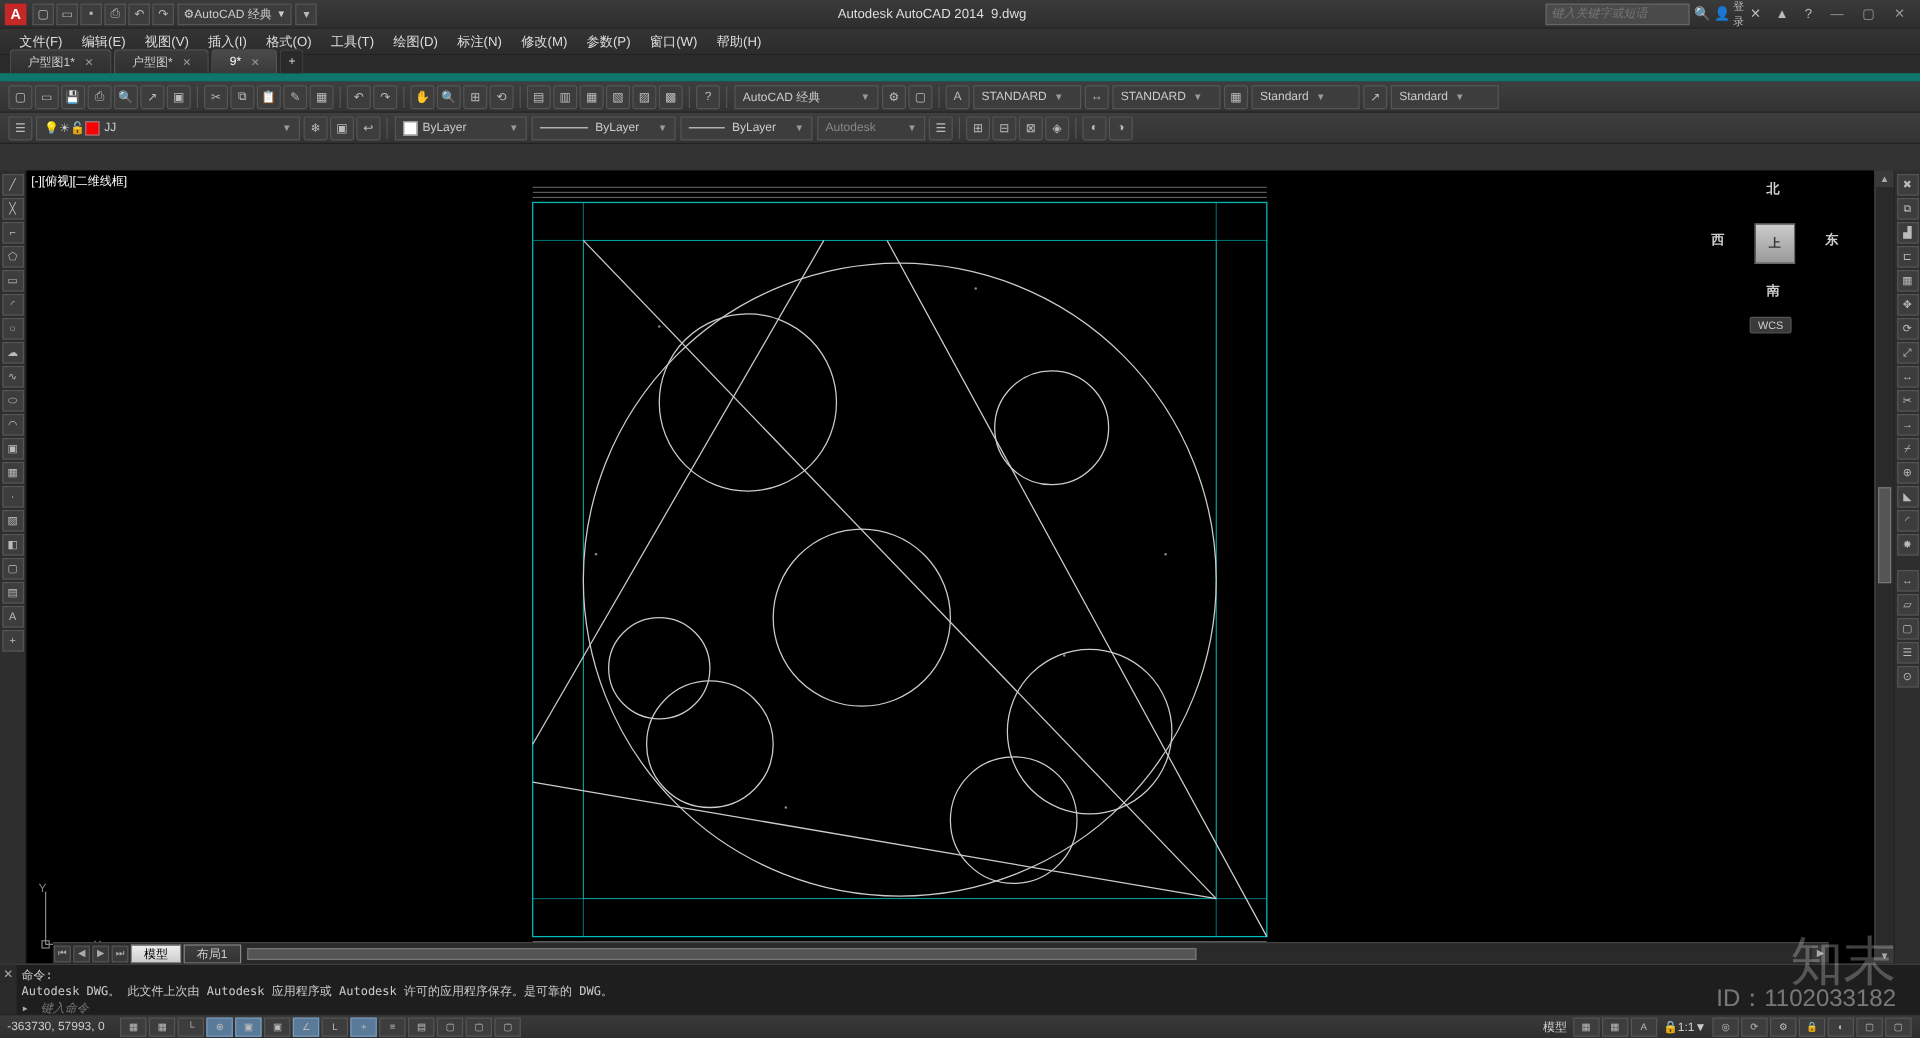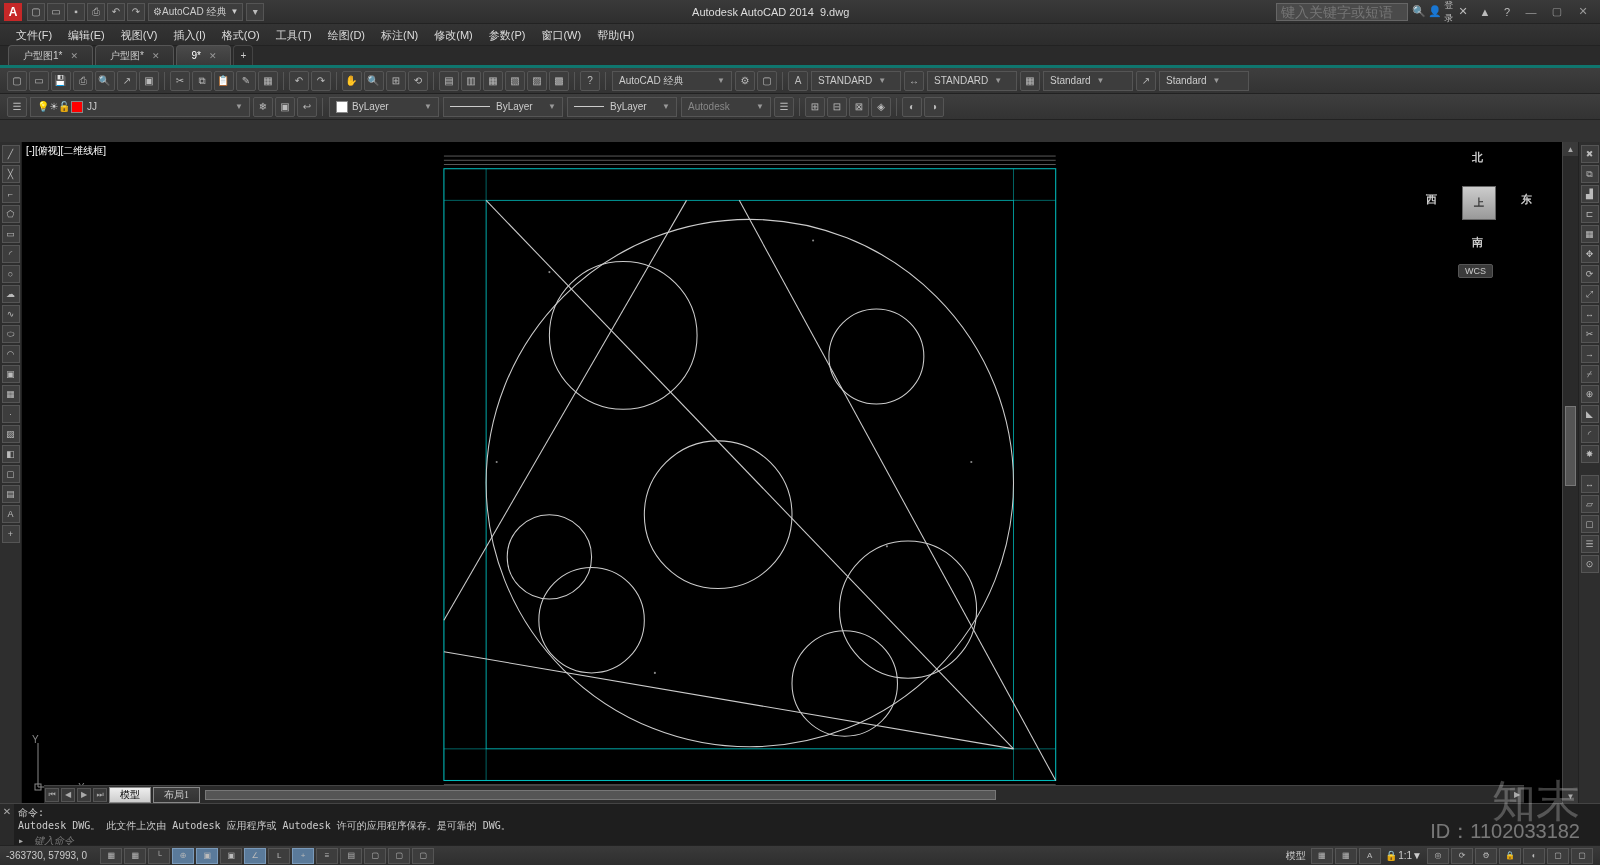--- a/index.html
+++ b/index.html
@@ -5,30 +5,30 @@
 * { margin:0; padding:0; box-sizing:border-box; }
 body { font-family: "Microsoft YaHei", Tahoma, sans-serif; font-size:11px; background:#333333; color:#e0e0e0; width:1600px; height:865px; overflow:hidden; position:relative; }
 
 
 .titlebar { height:24px; background:linear-gradient(#3a3a3a,#2e2e2e); display:flex; align-items:center; padding:0 4px; border-bottom:1px solid #222; }
 .titlebar .app-icon { width:18px; height:18px; background:#c62828; margin-right:4px; display:flex; align-items:center; justify-content:center; font-weight:bold; color:#fff; font-size:12px; }
 .titlebar .qa-btn { width:18px; height:18px; margin:0 1px; background:#3d3d3d; border:1px solid #555; display:flex; align-items:center; justify-content:center; font-size:10px; color:#bbb; cursor:pointer; }
 .titlebar .ws-dd { height:18px; background:#3d3d3d; border:1px solid #555; display:flex; align-items:center; padding:0 4px; margin:0 2px; font-size:10px; color:#ccc; cursor:pointer; }
 .titlebar .ws-dd .caret { margin-left:4px; font-size:8px; }
 .titlebar .title-text { flex:1; text-align:center; font-size:11px; color:#ddd; }
-.titlebar .search-box { width:132px; height:18px; background:#4a4a4a; border:1px solid #666; color:#999; font-size:14px; padding:0 4px; }
+.titlebar .search-box { width:120px; height:18px; background:#4a4a4a; border:1px solid #666; color:#999; font-size:10px; padding:0 4px; font-style:italic; }
 .titlebar .right-btn { width:20px; height:18px; margin:0 1px; display:flex; align-items:center; justify-content:center; font-size:11px; color:#bbb; cursor:pointer; }
 .titlebar .win-btn { width:26px; height:18px; display:flex; align-items:center; justify-content:center; font-size:11px; color:#999; cursor:pointer; }
 
 
 .menubar { height:22px; background:linear-gradient(#343434,#2c2c2c); display:flex; align-items:center; padding:0 8px; border-bottom:1px solid #222; }
 .menubar .menu-item { padding:0 8px; font-size:11px; color:#ddd; cursor:pointer; height:22px; line-height:22px; }
 
 
-.doctabs { height:22px; background:#2a2a2a; display:flex; align-items:flex-end; padding:0 8px; border-bottom:3px solid #0f766e; }
+.doctabs { height:22px; background:#2a2a2a; display:flex; align-items:flex-end; padding:0 8px; border-bottom:7px solid #0f766e; }
 .doctabs .tab { height:20px; padding:0 14px; background:linear-gradient(#3a3a3a,#303030); border:1px solid #555; border-bottom:none; margin-right:2px; font-size:10px; color:#ccc; display:flex; align-items:center; border-radius:4px 4px 0 0; cursor:pointer; position:relative; }
 .doctabs .tab.active { background:linear-gradient(#4a4a4a,#3a3a3a); color:#fff; }
 .doctabs .tab .close-x { margin-left:8px; font-size:9px; color:#999; }
 
 
 .toolbar-row { height:26px; background:linear-gradient(#3e3e3e,#333333); display:flex; align-items:center; padding:0 6px; border-bottom:1px solid #222; }
 .tb-btn { width:20px; height:20px; margin:0 1px; background:#3d3d3d; border:1px solid #555; display:flex; align-items:center; justify-content:center; font-size:10px; color:#bbb; cursor:pointer; border-radius:2px; }
 .tb-sep { width:1px; height:18px; background:#555; margin:0 4px; }
 .tb-dd { height:20px; background:#3d3d3d; border:1px solid #555; display:flex; align-items:center; padding:0 6px; font-size:10px; color:#ccc; cursor:pointer; margin:0 2px; }
 .tb-dd .caret { margin-left:6px; font-size:8px; color:#999; }
@@ -59,21 +59,21 @@
 .viewcube .w { top:44px; left:2px; }
 .viewcube .wcs { position:absolute; top:116px; left:34px; background:#3a3a3a; border:1px solid #555; padding:1px 6px; font-size:9px; color:#ccc; border-radius:2px; }
 
 
 .ucs { position:absolute; bottom:8px; left:8px; font-size:10px; color:#888; }
 
 
 .layouttabs { position:absolute; left:22px; right:38px; bottom:0; height:18px; background:#2a2a2a; display:flex; align-items:center; border-top:1px solid #444; }
 .layouttabs .nav-btn { width:14px; height:14px; background:#3a3a3a; border:1px solid #555; margin:0 1px; display:flex; align-items:center; justify-content:center; font-size:8px; color:#aaa; cursor:pointer; }
 .layouttabs .lt-tab { padding:0 10px; height:16px; background:linear-gradient(#eee,#ccc); color:#000; font-size:10px; display:flex; align-items:center; margin:0 1px; border:1px solid #888; cursor:pointer; }
-.layouttabs .lt-tab.inactive { background:linear-gradient(#3e3e3e,#333); color:#ccc;font-family:Liberation Serif, serif; }
+.layouttabs .lt-tab.inactive { background:linear-gradient(#3e3e3e,#333); color:#ccc; }
 .layouttabs .scroll-h { flex:1; height:14px; background:#2a2a2a; margin-left:4px; position:relative; }
 .layouttabs .scroll-h .thumb { position:absolute; left:0; width:60%; top:2px; bottom:2px; background:#555; border:1px solid #777; }
 .layouttabs .scroll-h .arrow { position:absolute; top:0; bottom:0; width:14px; background:#3a3a3a; display:flex; align-items:center; justify-content:center; font-size:8px; color:#aaa; cursor:pointer; }
 .layouttabs .scroll-h .arrow.r { right:0; }
 
 
 .cmdarea { position:absolute; left:0; right:0; bottom:20px; height:42px; background:#1e1e1e; border-top:1px solid #444; display:flex; }
 .cmdarea .close-x { width:14px; background:#2a2a2a; display:flex; align-items:flex-start; justify-content:center; padding-top:2px; font-size:10px; color:#aaa; cursor:pointer; }
 .cmdarea .lines { flex:1; padding:2px 4px; font-size:10px; color:#ccc; font-family:Consolas,monospace; }
 .cmdarea .lines .line { height:13px; }

